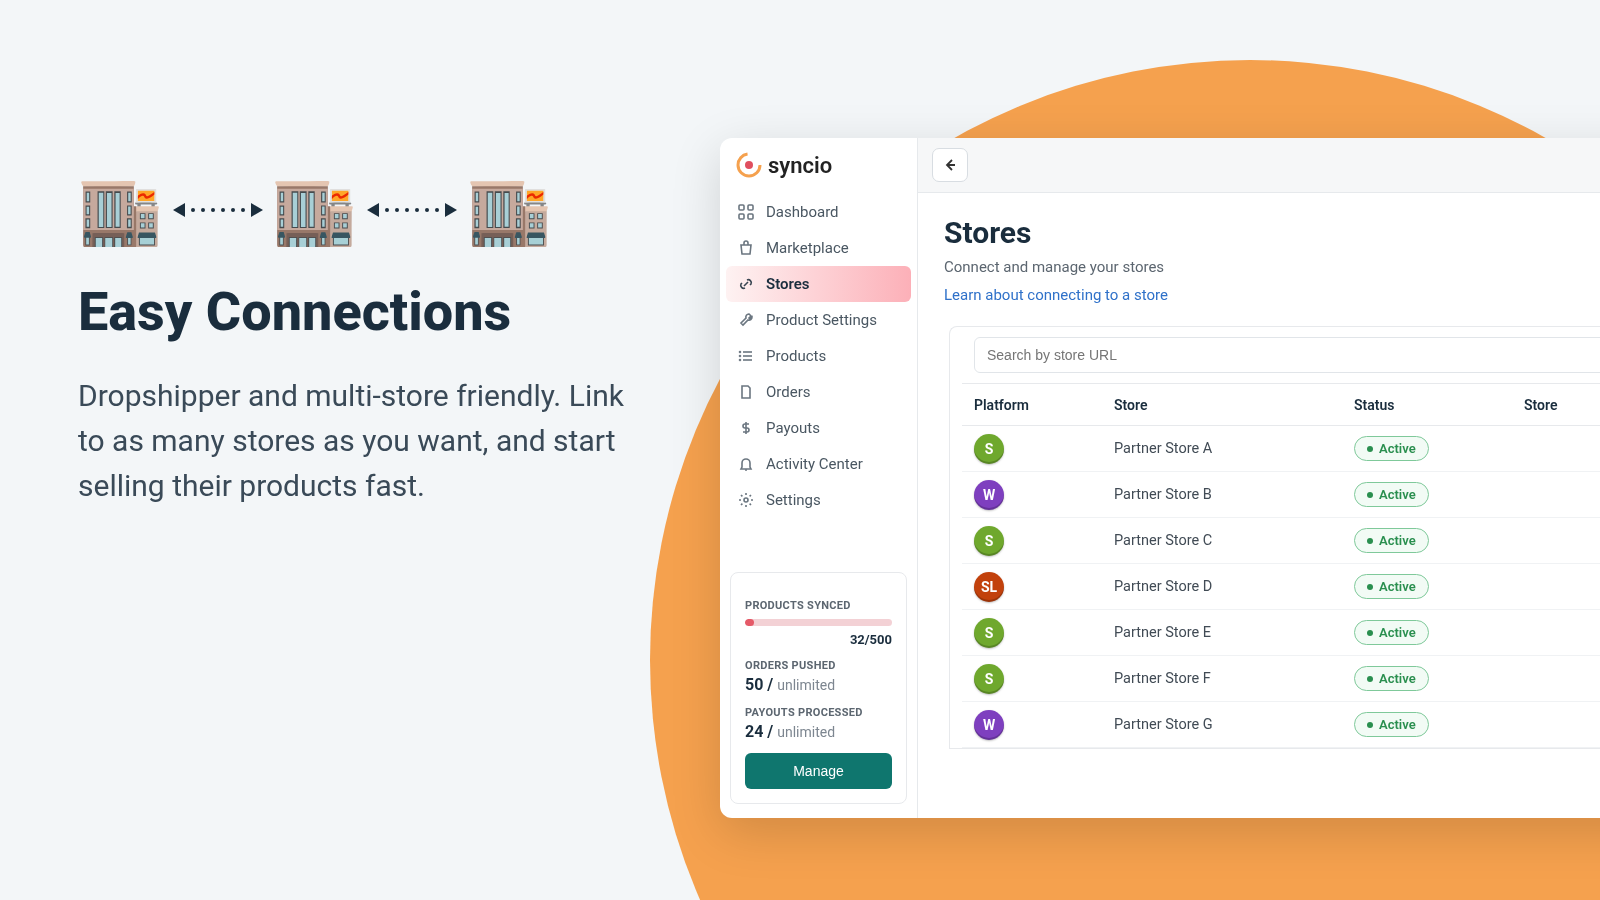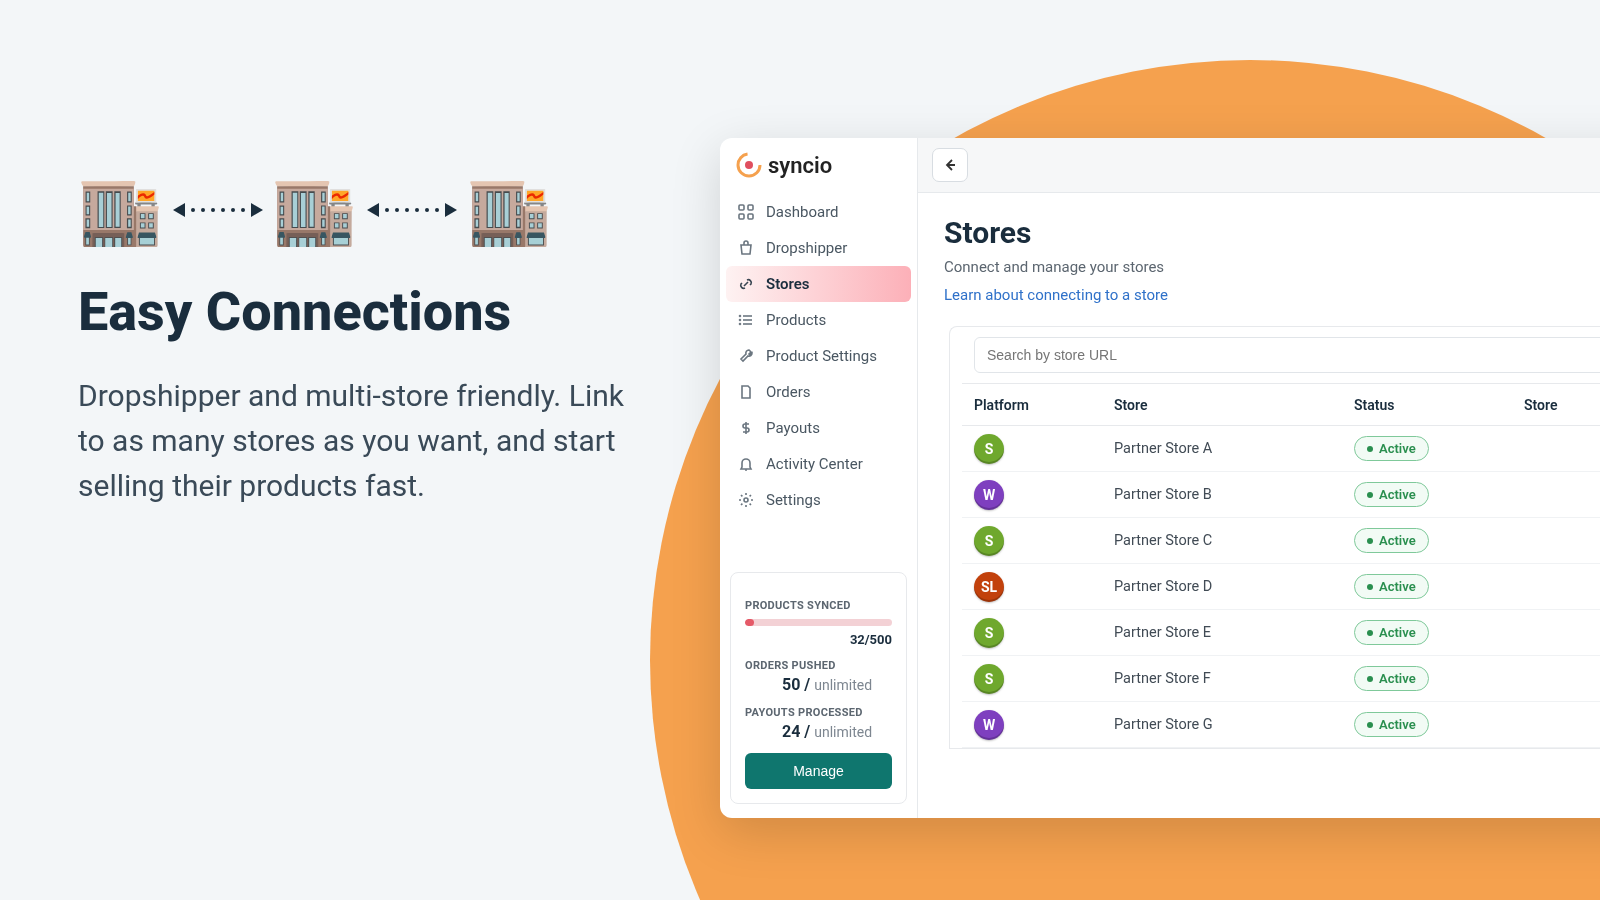--- a/index.html
+++ b/index.html
@@ -144,21 +144,20 @@
   color: #1a2d3d;
   margin-top: 6px;
   margin-bottom: 12px;
 }
 .stat-row { margin-bottom: 12px; }
 .stat-value {
   font-size: 16px;
   font-weight: 700;
   color: #1a2d3d;
   margin-top: 3px;
-  margin-left: 37px;
 }
 .stat-value .unlimited {
   font-weight: 400;
   font-size: 14px;
   color: #7d8690;
 }
 .manage-btn {
   width: 100%;
   background: #0f766e;
   color: #fff;
@@ -337,46 +336,46 @@
             <rect x="1" y="10" width="5" height="5" rx="1"></rect>
             <rect x="10" y="10" width="5" height="5" rx="1"></rect>
           </svg>
         <span>Dashboard</span>
       </li>
       <li class="nav-item">
         <svg class="nav-icon" viewBox="0 0 16 16" fill="none" stroke="currentColor" stroke-width="1.6">
             <path d="M3 5h10l-1 9H4z"></path>
             <path d="M6 5V3a2 2 0 014 0v2"></path>
           </svg>
-        <span>Dropshipper</span>
+        <span>Marketplace</span>
       </li>
       <li class="nav-item active">
         <svg class="nav-icon" viewBox="0 0 16 16" fill="none" stroke="currentColor" stroke-width="1.6">
             <path d="M6 10l4-4"></path>
             <path d="M7 12a3 3 0 01-4-4l1-1"></path>
             <path d="M9 4a3 3 0 014 4l-1 1"></path>
           </svg>
         <span>Stores</span>
+      </li>
+      <li class="nav-item">
+        <svg class="nav-icon" viewBox="0 0 16 16" fill="none" stroke="currentColor" stroke-width="1.6">
+            <path d="M11 2a3 3 0 00-3 4L3 11l2 2 5-5a3 3 0 004-3l-2 2-1-1 2-2z"></path>
+          </svg>
+        <span>Product Settings</span>
       </li>
       <li class="nav-item">
         <svg class="nav-icon" viewBox="0 0 16 16" fill="none" stroke="currentColor" stroke-width="1.6">
             <line x1="5" y1="4" x2="14" y2="4"></line>
             <line x1="5" y1="8" x2="14" y2="8"></line>
             <line x1="5" y1="12" x2="14" y2="12"></line>
             <circle cx="2" cy="4" r="0.5"></circle>
             <circle cx="2" cy="8" r="0.5"></circle>
             <circle cx="2" cy="12" r="0.5"></circle>
           </svg>
         <span>Products</span>
-      </li>
-      <li class="nav-item">
-        <svg class="nav-icon" viewBox="0 0 16 16" fill="none" stroke="currentColor" stroke-width="1.6">
-            <path d="M11 2a3 3 0 00-3 4L3 11l2 2 5-5a3 3 0 004-3l-2 2-1-1 2-2z"></path>
-          </svg>
-        <span>Product Settings</span>
       </li>
       <li class="nav-item">
         <svg class="nav-icon" viewBox="0 0 16 16" fill="none" stroke="currentColor" stroke-width="1.6">
             <path d="M4 2h6l2 2v10H4z"></path>
           </svg>
         <span>Orders</span>
       </li>
       <li class="nav-item">
         <svg class="nav-icon" viewBox="0 0 16 16" fill="none" stroke="currentColor" stroke-width="1.6">
             <line x1="8" y1="2" x2="8" y2="14"></line>

